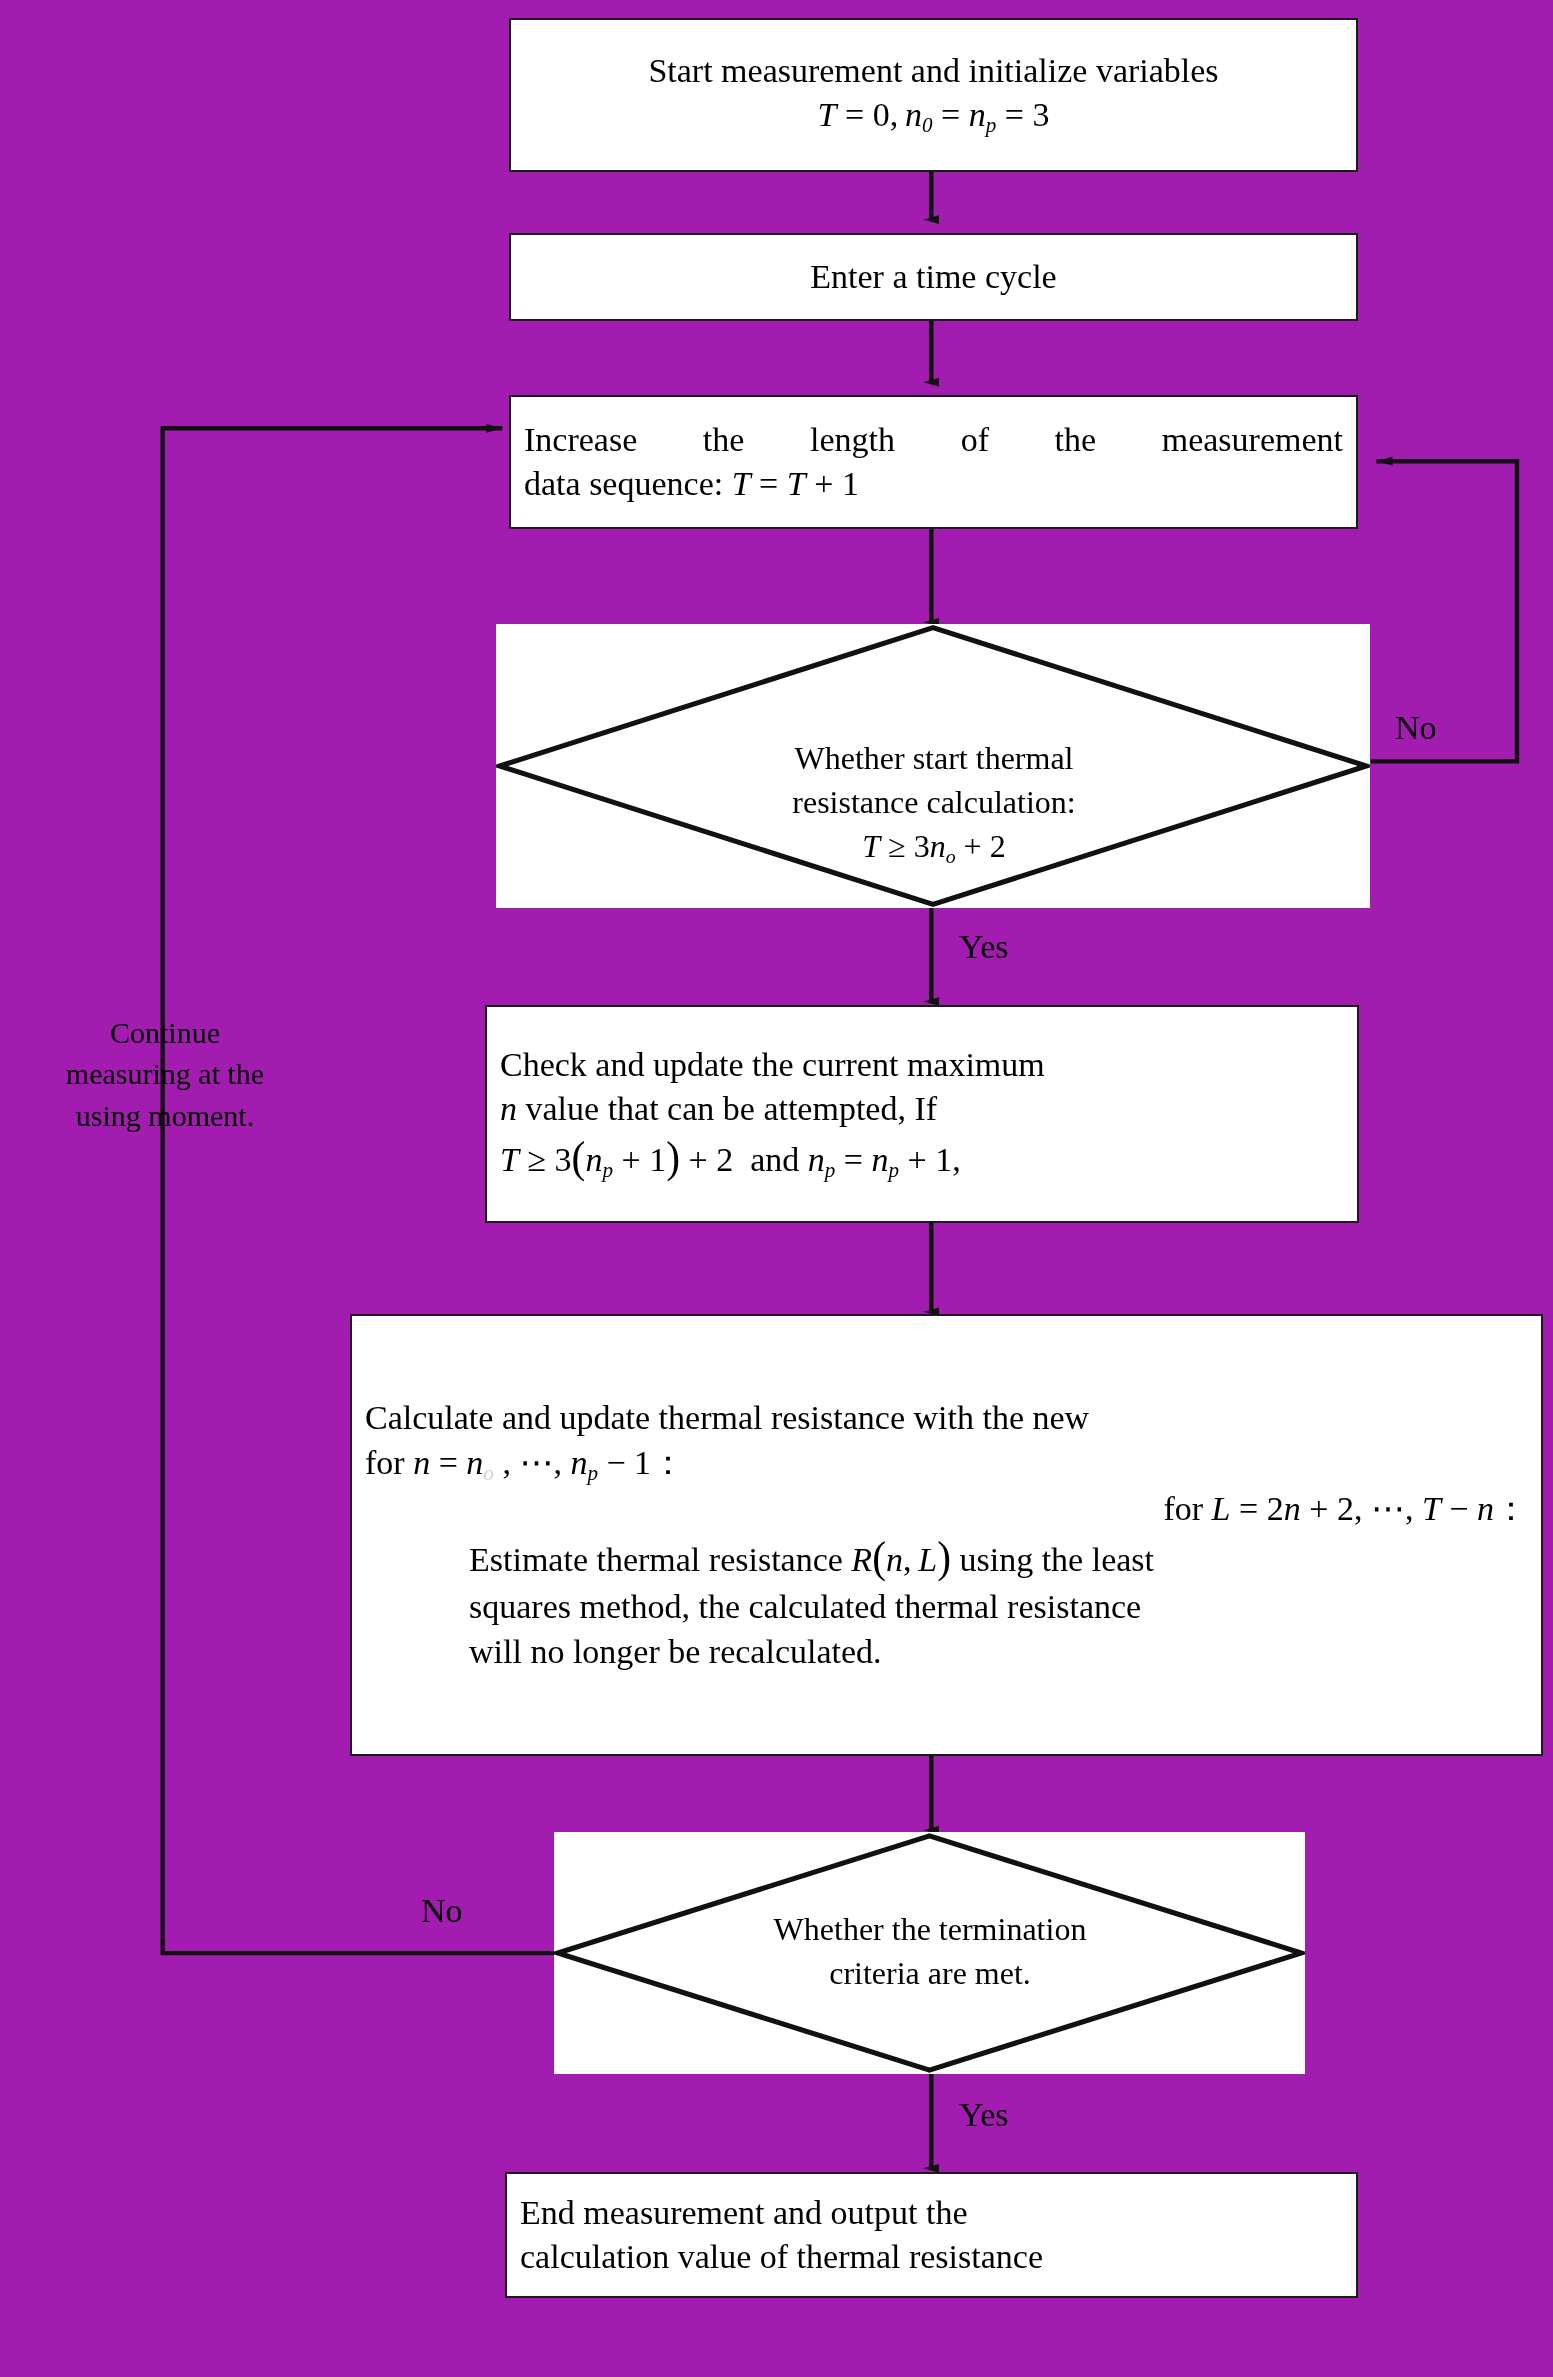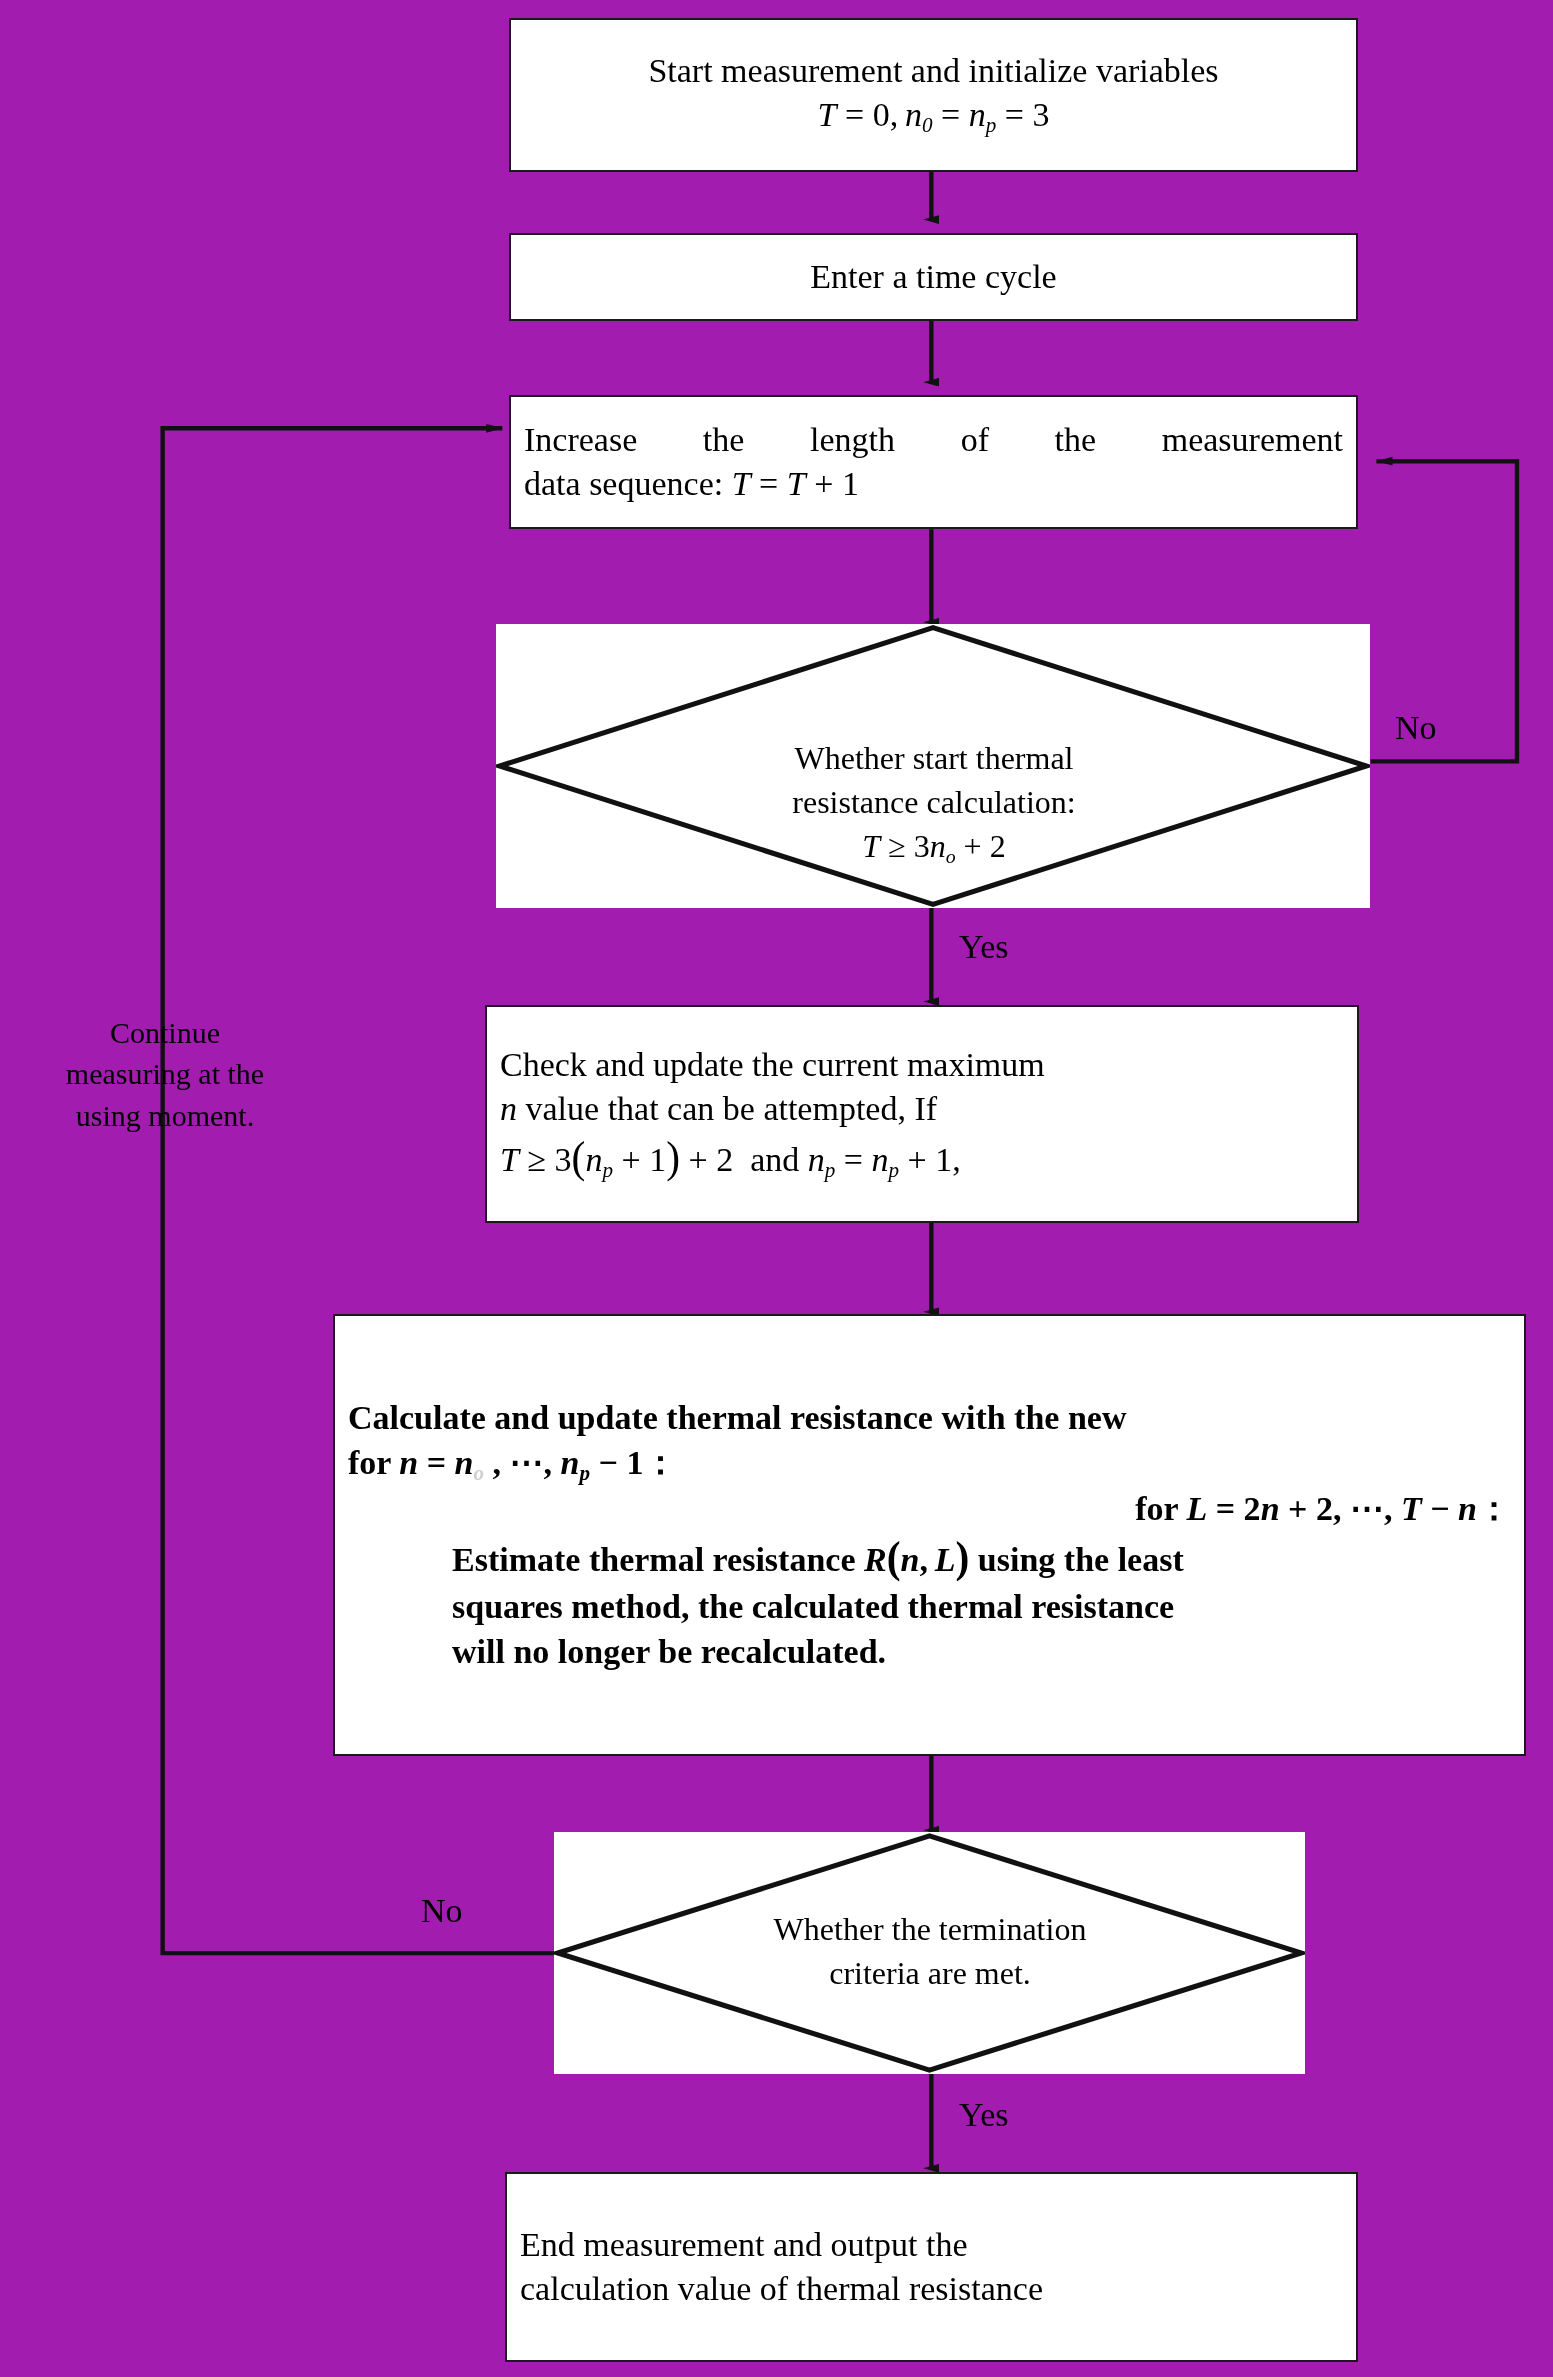--- a/index.html
+++ b/index.html
@@ -165,21 +165,21 @@
   <div class="node proc" style="left:485px; top:1005px; width:874px; height:218px;">
     <div class="ln left pad">Check and update the current maximum</div>
     <div class="ln left pad">
       <span class="it">n</span> value that can be attempted, If
     </div>
     <div class="ln left pad">
       <span class="it">T</span> ≥ 3<span class="bigparen">(</span><span class="it">n</span><span class="sub">p</span> + 1<span class="bigparen">)</span> + 2&nbsp; and <span class="it">n</span><span class="sub">p</span> = <span class="it">n</span><span class="sub">p</span> + 1,
     </div>
   </div>
 
-  <div class="node proc" style="left:333px; top:1314px; width:1193px; height:442px;font-weight:bold;">
+  <div class="node proc" style="left:350px; top:1314px; width:1193px; height:442px;">
     <div class="ln left pad">Calculate and update thermal resistance with the new</div>
     <div class="ln left pad">
       for <span class="it">n</span> = <span class="it">n</span><span class="sub faint">o</span> , ⋯, <span class="it">n</span><span class="sub">p</span> − 1：
     </div>
     <div class="ln left pad indent1">
       for <span class="it">L</span> = 2<span class="it">n</span> + 2, ⋯, <span class="it">T</span> − <span class="it">n</span>：
     </div>
     <div class="ln left pad indent2">
       Estimate thermal resistance <span class="it">R</span><span class="bigparen">(</span><span class="it">n</span>, <span class="it">L</span><span class="bigparen">)</span> using the least
     </div>
@@ -190,21 +190,21 @@
   <div class="node" style="left:554px; top:1832px; width:751px; height:242px;">
     <svg width="751" height="242" viewBox="0 0 1026 330">
       <polygon points="513,5 1021,165 513,325 5,165" fill="#ffffff" stroke="#111111" stroke-width="7"></polygon>
     </svg>
   </div>
   <div class="dmlabel" style="left:659px; top:1907px; width:542px;">
     <div>Whether the termination</div>
     <div>criteria are met.</div>
   </div>
 
-  <div class="node proc" style="left:505px; top:2172px; width:853px; height:190px;">
+  <div class="node proc" style="left:505px; top:2172px; width:853px; height:126px;">
     <div class="ln left pad">End measurement and output the</div>
     <div class="ln left pad">calculation value of thermal resistance</div>
   </div>
 
   <div class="edge-label" style="left:1395px; top:709px;">No</div>
 
   <div class="edge-label" style="left:959px; top:928px;">Yes</div>
 
   <div class="edge-label" style="left:421px; top:1892px;">No</div>
 

